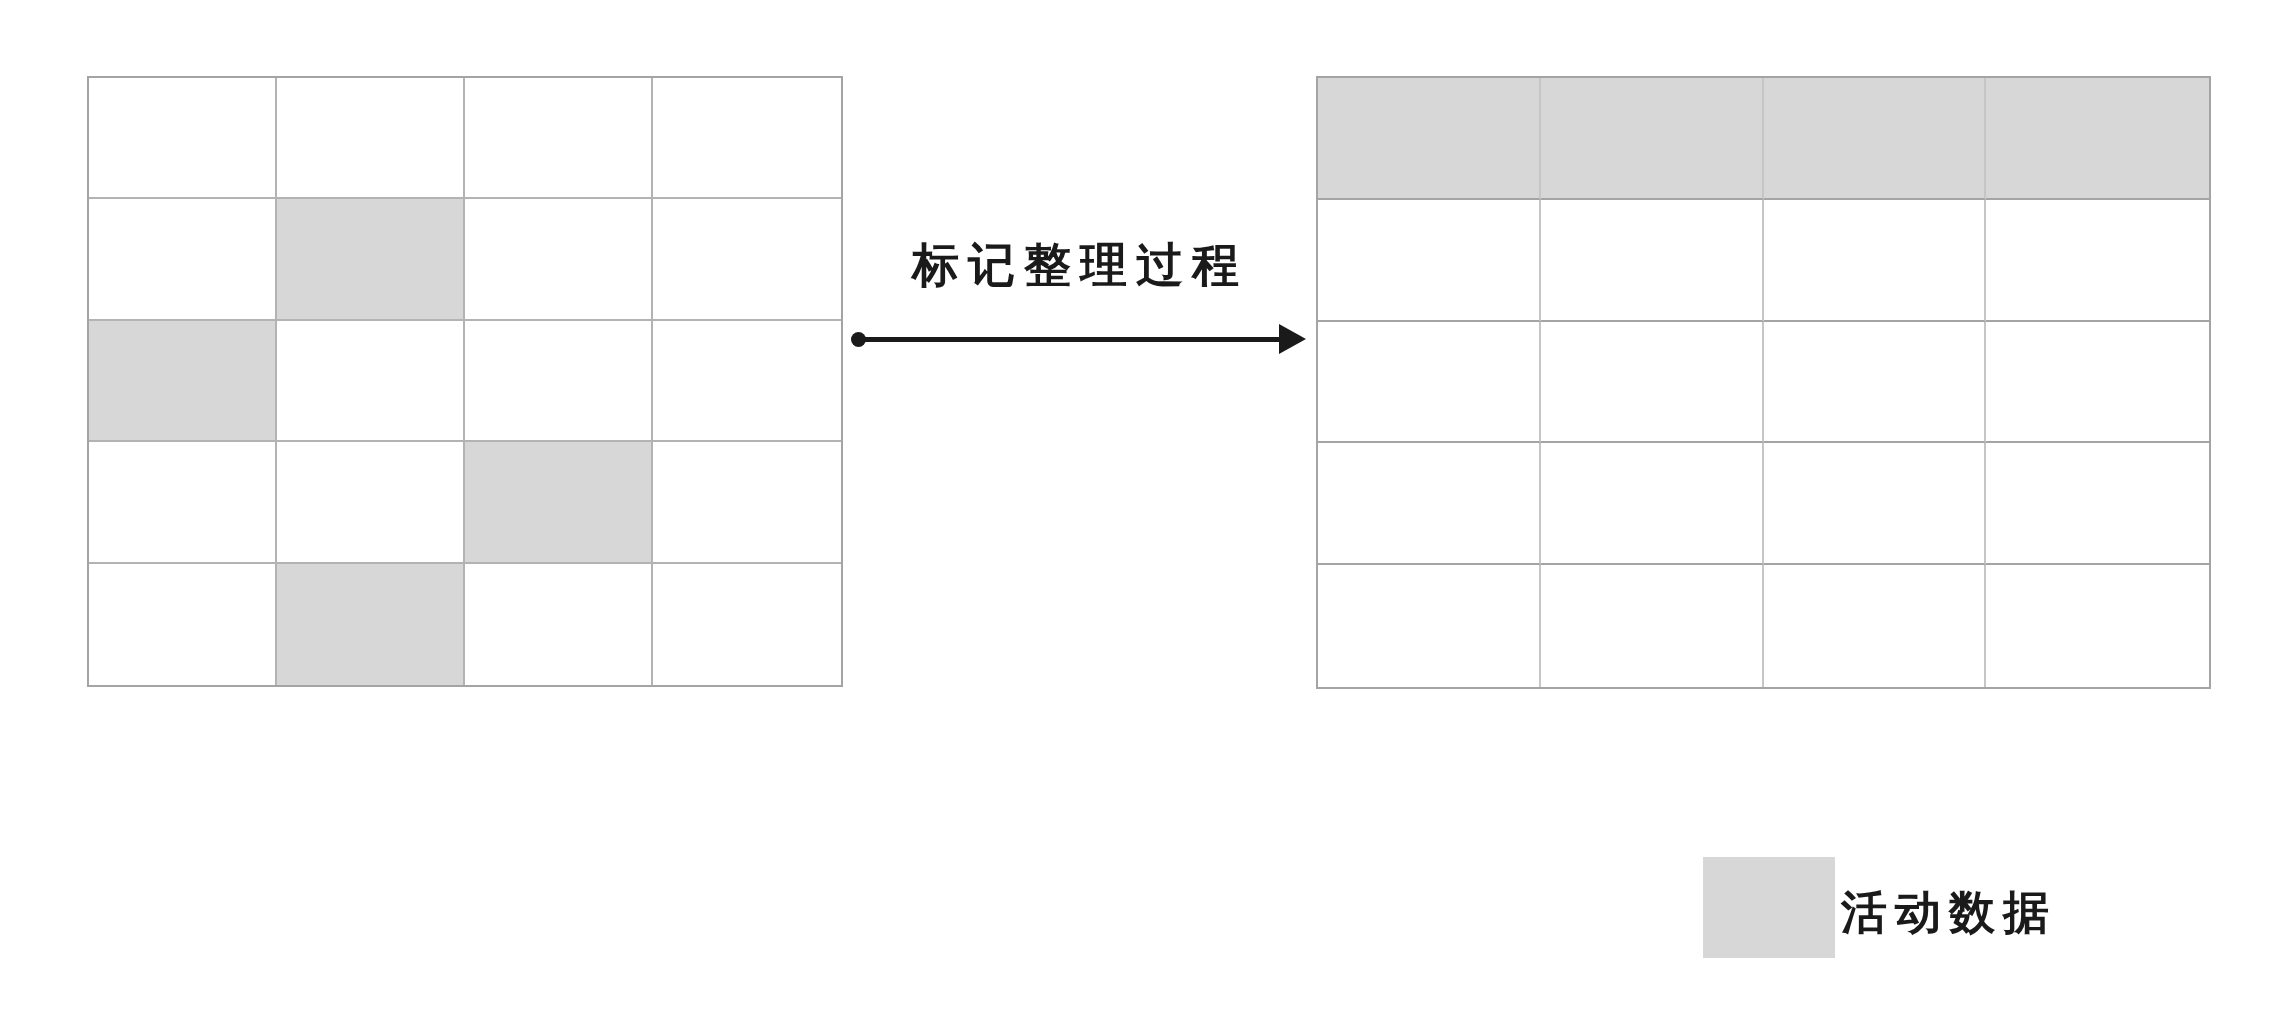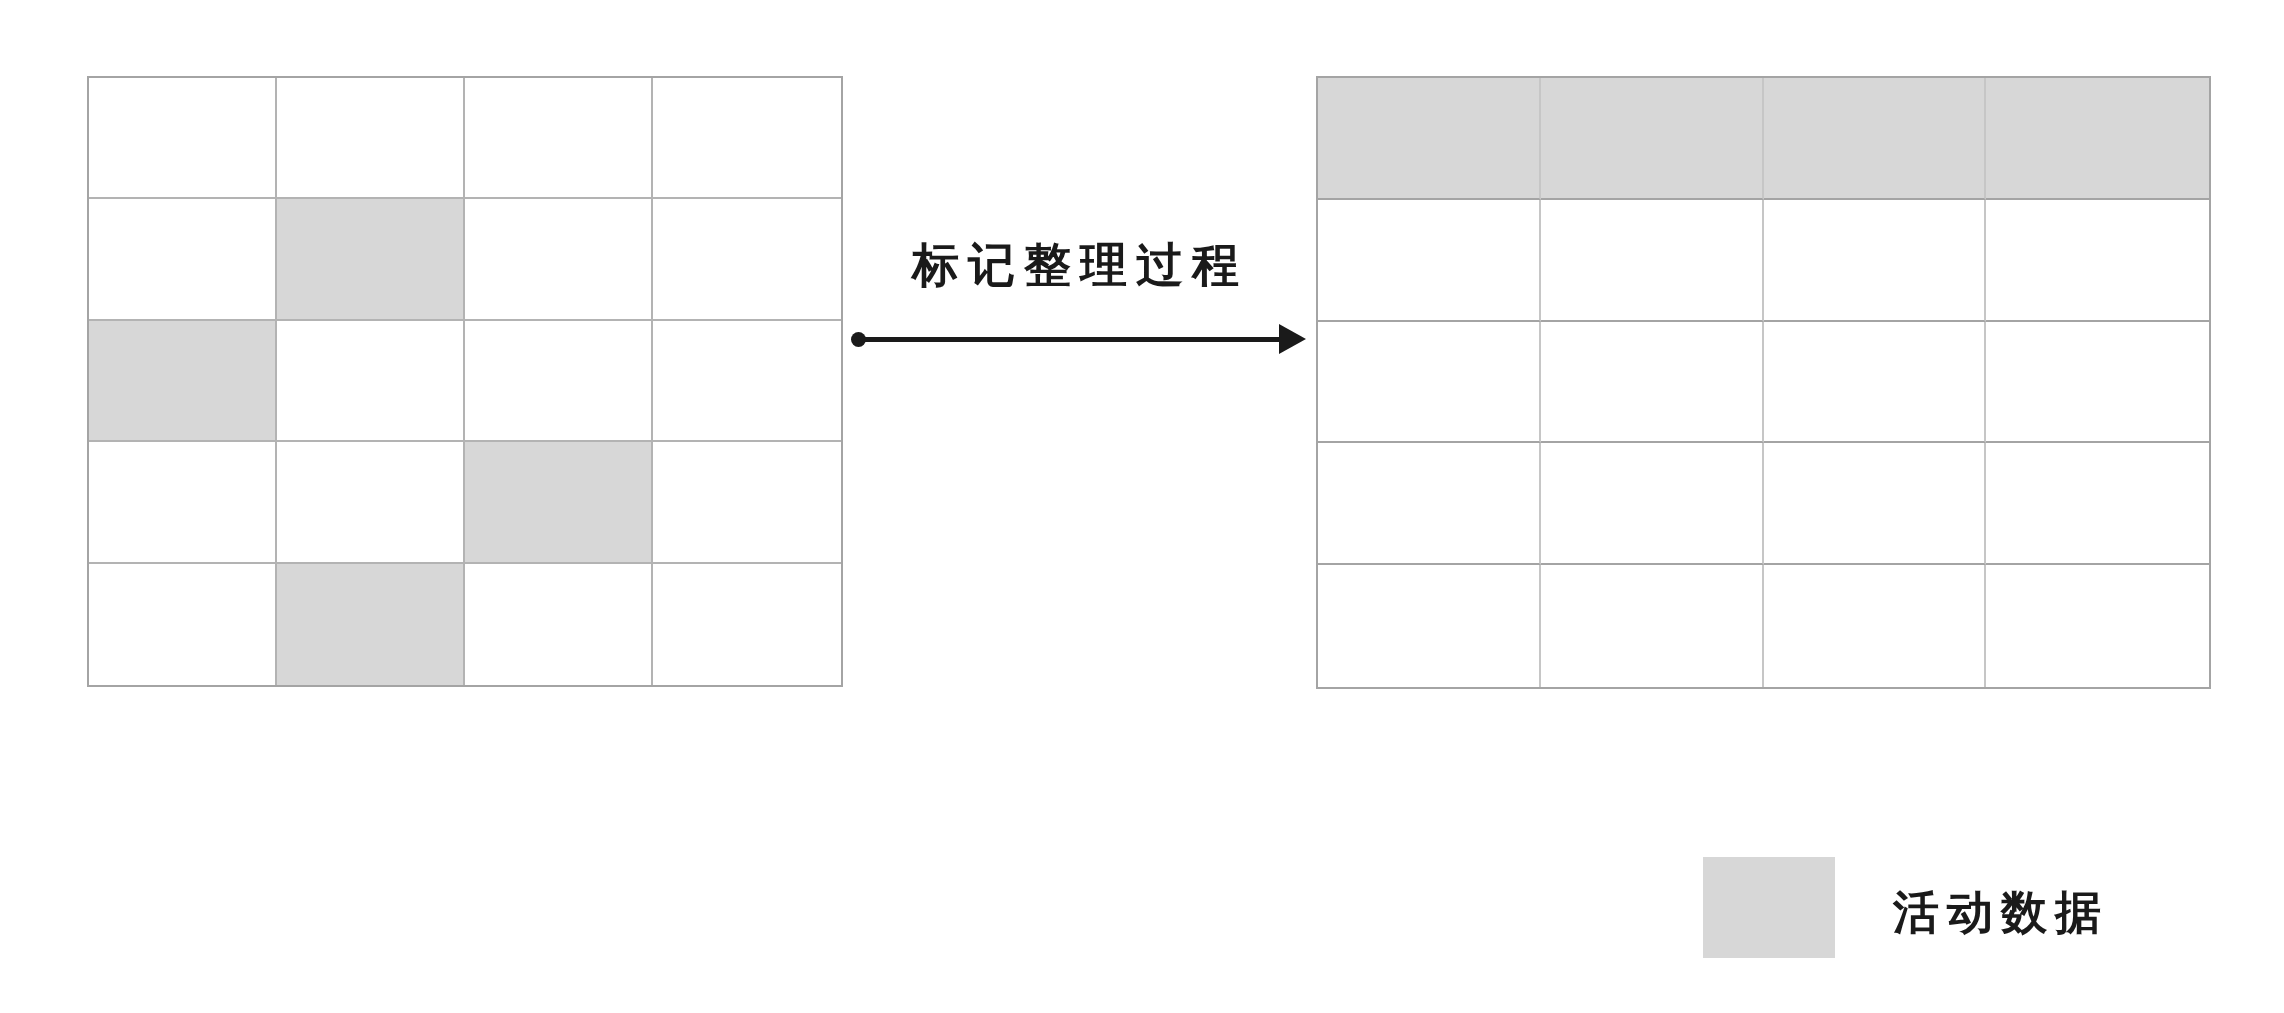--- a/index.html
+++ b/index.html
@@ -110,21 +110,21 @@
   .legend-swatch {
     position: absolute;
     left: 1703px;
     top: 857px;
     width: 132px;
     height: 101px;
     background: var(--active-fill, #d7d7d7);
   }
   .legend-label {
     position: absolute;
-    left: 1893px;
+    left: 1841px;
     top: 882px;
     font-size: 46px;
     font-weight: 600;
     letter-spacing: 8px;
     color: var(--ink, #1a1a1a);
     white-space: nowrap;
   }
 </style>
 </head>
 <body>

